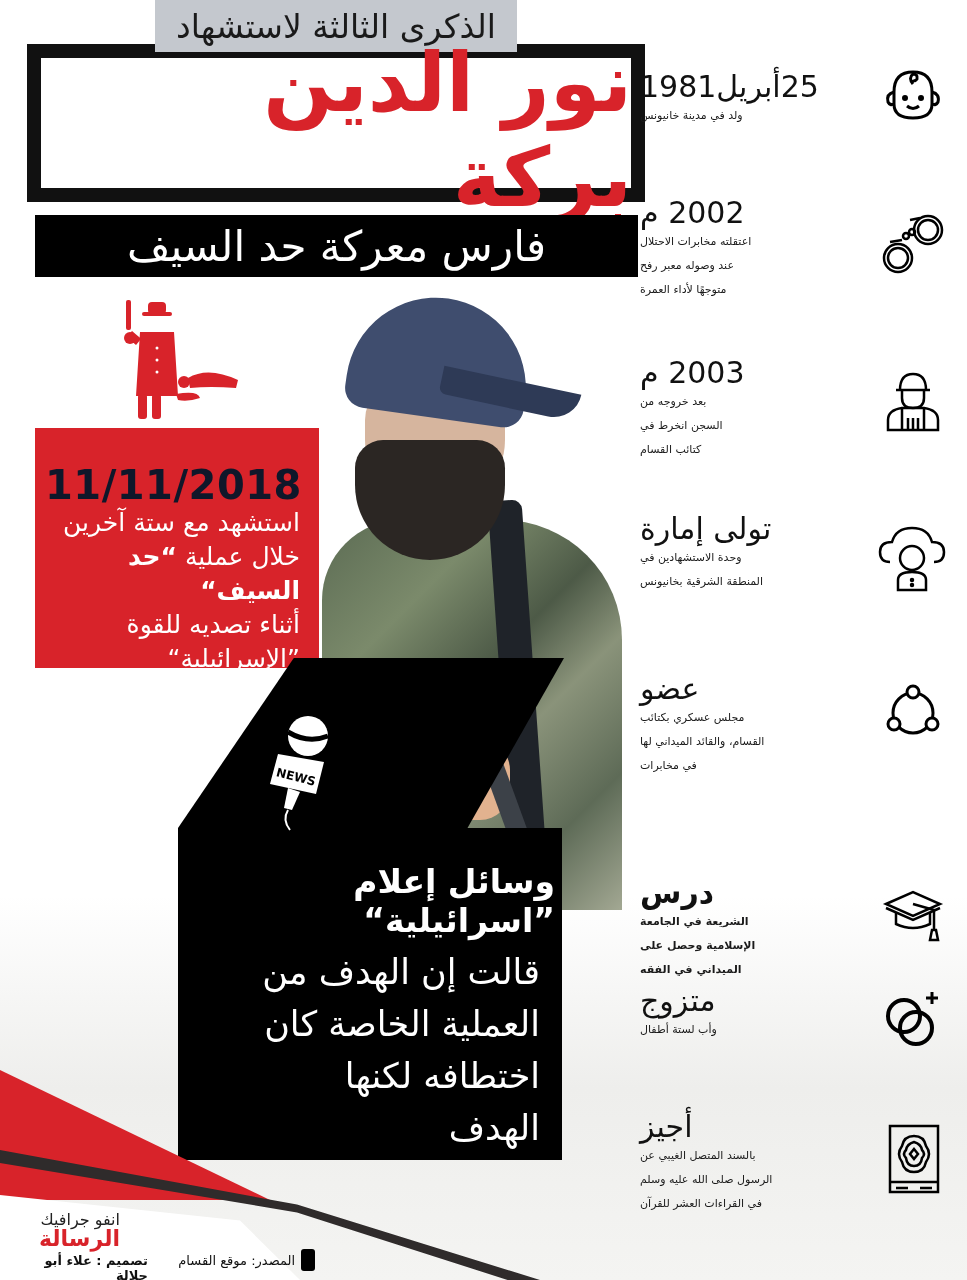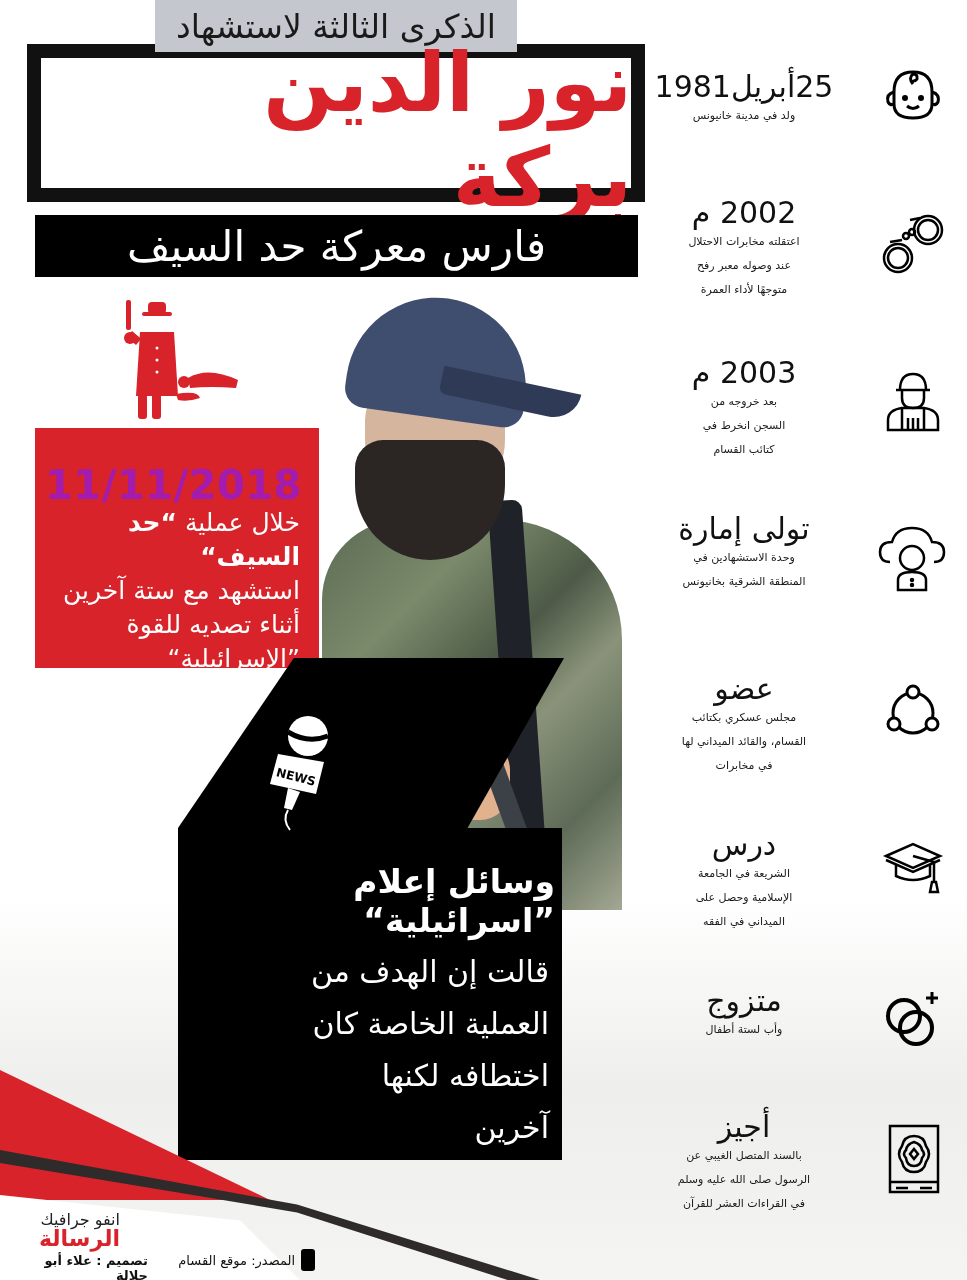--- a/index.html
+++ b/index.html
@@ -14,44 +14,44 @@
   .cap{left:350px;top:298px;width:180px;height:120px;background:#3f4d6e;border-radius:90px 90px 20px 20px;transform:rotate(8deg);}
   .brim{left:440px;top:380px;width:140px;height:28px;background:#2e3a56;border-radius:0 0 80px 20px;transform:rotate(12deg);}
   .face{left:365px;top:380px;width:140px;height:130px;background:#d6b59e;border-radius:40px 40px 70px 70px;}
   .beard{left:355px;top:440px;width:150px;height:120px;background:#2b2623;border-radius:30px 30px 80px 80px;}
   .body-cam{left:322px;top:520px;width:300px;height:390px;background:linear-gradient(135deg,#5b6b53 0%,#7b8a6b 25%,#4d5a47 45%,#8a937a 60%,#5e6b57 80%,#a3a893 100%);border-radius:80px 120px 0 0;}
   .strap{left:500px;top:500px;width:34px;height:360px;background:#1f2329;transform:rotate(-4deg);border-radius:10px;}
   .hand{left:430px;top:740px;width:80px;height:80px;background:#e2b28f;border-radius:30px;}
   .rifle{left:505px;top:740px;width:20px;height:170px;background:#3c4148;transform:rotate(-20deg);}
   
   .red-box{left:35px;top:428px;width:284px;height:240px;background:#d8232a;}
-  .event-date{left:45px;top:462px;width:255px;text-align:center;color:#a21caf;font-weight:bold;font-size:40px;letter-spacing:0.5px;}
+  .event-date{left:45px;top:462px;width:255px;text-align:center;color:#0f172a;font-weight:bold;font-size:40px;letter-spacing:0.5px;}
   .event-text{left:45px;top:506px;width:255px;text-align:right;color:#fff;font-size:25px;line-height:34px;direction:rtl;}
   .event-text b{font-weight:bold;}
   
   .killer-icon{left:118px;top:298px;width:125px;height:125px;}
   
   .media-para{left:178px;top:658px;width:386px;height:170px;background:#000;clip-path:polygon(0% 100%,30% 0%,100% 0%,75% 100%);}
   .media-box{left:178px;top:828px;width:384px;height:332px;background:#000;}
   .media-head{left:190px;top:862px;width:365px;text-align:right;color:#fff;font-weight:bold;font-size:33px;direction:rtl;}
-  .media-body{left:204px;top:946px;width:345px;text-align:right;color:#fff;font-size:30px;line-height:52px;direction:rtl;}
+  .media-body{left:195px;top:946px;width:345px;text-align:right;color:#fff;font-size:35px;line-height:52px;direction:rtl;}
   .mic-icon{left:262px;top:710px;width:80px;height:125px;}
   
   .red-wedge{left:0;top:1070px;width:270px;height:130px;background:#d8232a;clip-path:polygon(0% 0%,100% 100%,0% 100%);}
   .dark-stripe{left:0;top:1150px;width:540px;height:130px;clip-path:polygon(0% 0%,55% 42%,100% 100%,94% 100%,55% 48%,0% 10%);background:#2f2b2b;}
   .footer-white{left:0;top:1195px;width:300px;height:85px;background:#fff;clip-path:polygon(0% 0%,80% 30%,100% 100%,0% 100%);}
   .infog-label{left:40px;top:1210px;width:80px;text-align:right;font-size:16px;color:#222;direction:rtl;}
   .brand-logo{left:40px;top:1226px;width:80px;text-align:right;font-size:22px;font-weight:bold;color:#d8232a;direction:rtl;}
   .designer{left:8px;top:1253px;width:140px;text-align:right;font-size:13px;font-weight:bold;color:#111;direction:rtl;}
   .source-icon{left:301px;top:1249px;width:14px;height:22px;background:#000;border-radius:3px;}
   .source{left:170px;top:1253px;width:125px;text-align:right;font-size:13px;color:#111;direction:rtl;}
   
   .tl-item{position:absolute;left:640px;width:320px;}
   .tl-icon{position:absolute;left:240px;width:66px;height:66px;}
-  .tl-text{position:absolute;left:0;width:208px;text-align:center;direction:rtl;}
+  .tl-text{position:absolute;left:0;width:208px;text-align:left;direction:rtl;}
   .tl-title{font-size:30px;line-height:34px;color:#111;}
   .tl-desc{font-size:11px;line-height:24px;color:#1a1a1a;}
   svg{display:block;}
 </style>
 </head>
 <body>
 
 <div class="abs title-frame"></div>
 <div class="abs anniv-tab">الذكرى الثالثة لاستشهاد</div>
 <div class="abs name-title">نور الدين بركة</div>
@@ -85,22 +85,22 @@
         <circle cx="39" cy="50" r="1.5"></circle>
         <circle cx="39" cy="62" r="1.5"></circle>
         <circle cx="39" cy="74" r="1.5"></circle>
       </g>
   </svg>
 </div>
 
 <div class="abs red-box"></div>
 <div class="abs event-date">11/11/2018</div>
 <div class="abs event-text">
+  <div>استشهد مع ستة آخرين</div>
   <div><span>خلال عملية </span><b>“حد السيف“</b></div>
-  <div>استشهد مع ستة آخرين</div>
   <div>أثناء تصديه للقوة</div>
   <div>”الإسرائيلية“</div>
 </div>
 
 <div class="abs media-para"></div>
 <div class="abs media-box"></div>
 <div class="abs mic-icon">
   <svg width="80" height="125" viewBox="0 0 80 125">
     <circle cx="46" cy="26" r="20" fill="#fff"></circle>
     <path d="M26 22 Q46 34 66 26" stroke="#000" stroke-width="5" fill="none"></path>
@@ -108,21 +108,21 @@
     <text x="14" y="70" font-family="DejaVu Sans, sans-serif" font-size="12" font-weight="bold" fill="#000" transform="rotate(14 30 66)">NEWS</text>
     <path d="M26 78 L38 82 L30 100 L22 98 Z" fill="#fff"></path>
     <path d="M26 100 Q20 110 28 120" stroke="#fff" stroke-width="2" fill="none"></path>
   </svg>
 </div>
 <div class="abs media-head">وسائل إعلام ”اسرائيلية“</div>
 <div class="abs media-body">
   <div>قالت إن الهدف من</div>
   <div>العملية الخاصة كان</div>
   <div>اختطافه لكنها</div>
-  <div>آخرين</div>
+  <div>الهدف</div>
 </div>
 
 <div class="tl-item" style="top:62px;height:90px;">
   <div class="tl-text" style="top:8px;">
     <div class="tl-title">25أبريل1981</div>
     <div class="tl-desc">ولد في مدينة خانيونس</div>
   </div>
   <div class="tl-icon" style="top:0;">
     <svg width="66" height="66" viewBox="0 0 66 66" fill="none" stroke="#000" stroke-width="3">
       <path d="M14 30 Q14 10 33 10 Q52 10 52 30 L52 42 Q52 56 33 56 Q14 56 14 42 Z"></path>
@@ -202,21 +202,21 @@
   <div class="tl-icon" style="top:8px;">
     <svg width="66" height="66" viewBox="0 0 66 66" fill="none" stroke="#000" stroke-width="3">
       <circle cx="33" cy="33" r="20"></circle>
       <circle cx="33" cy="12" r="6" fill="#fff"></circle>
       <circle cx="14" cy="44" r="6" fill="#fff"></circle>
       <circle cx="52" cy="44" r="6" fill="#fff"></circle>
     </svg>
   </div>
 </div>
 
-<div class="tl-item" style="top:828px;height:110px;">
+<div class="tl-item" style="top:876px;height:110px;font-weight:bold;">
   <div class="tl-text" style="top:0;">
     <div class="tl-title">درس</div>
     <div class="tl-desc">الشريعة في الجامعة</div>
     <div class="tl-desc">الإسلامية وحصل على</div>
     <div class="tl-desc">الميداني في الفقه</div>
   </div>
   <div class="tl-icon" style="top:6px;">
     <svg width="66" height="66" viewBox="0 0 66 66" fill="none" stroke="#000" stroke-width="2.5">
       <path d="M6 22 L33 10 L60 22 L33 34 Z"></path>
       <path d="M6 26 L33 38 L60 26"></path>

